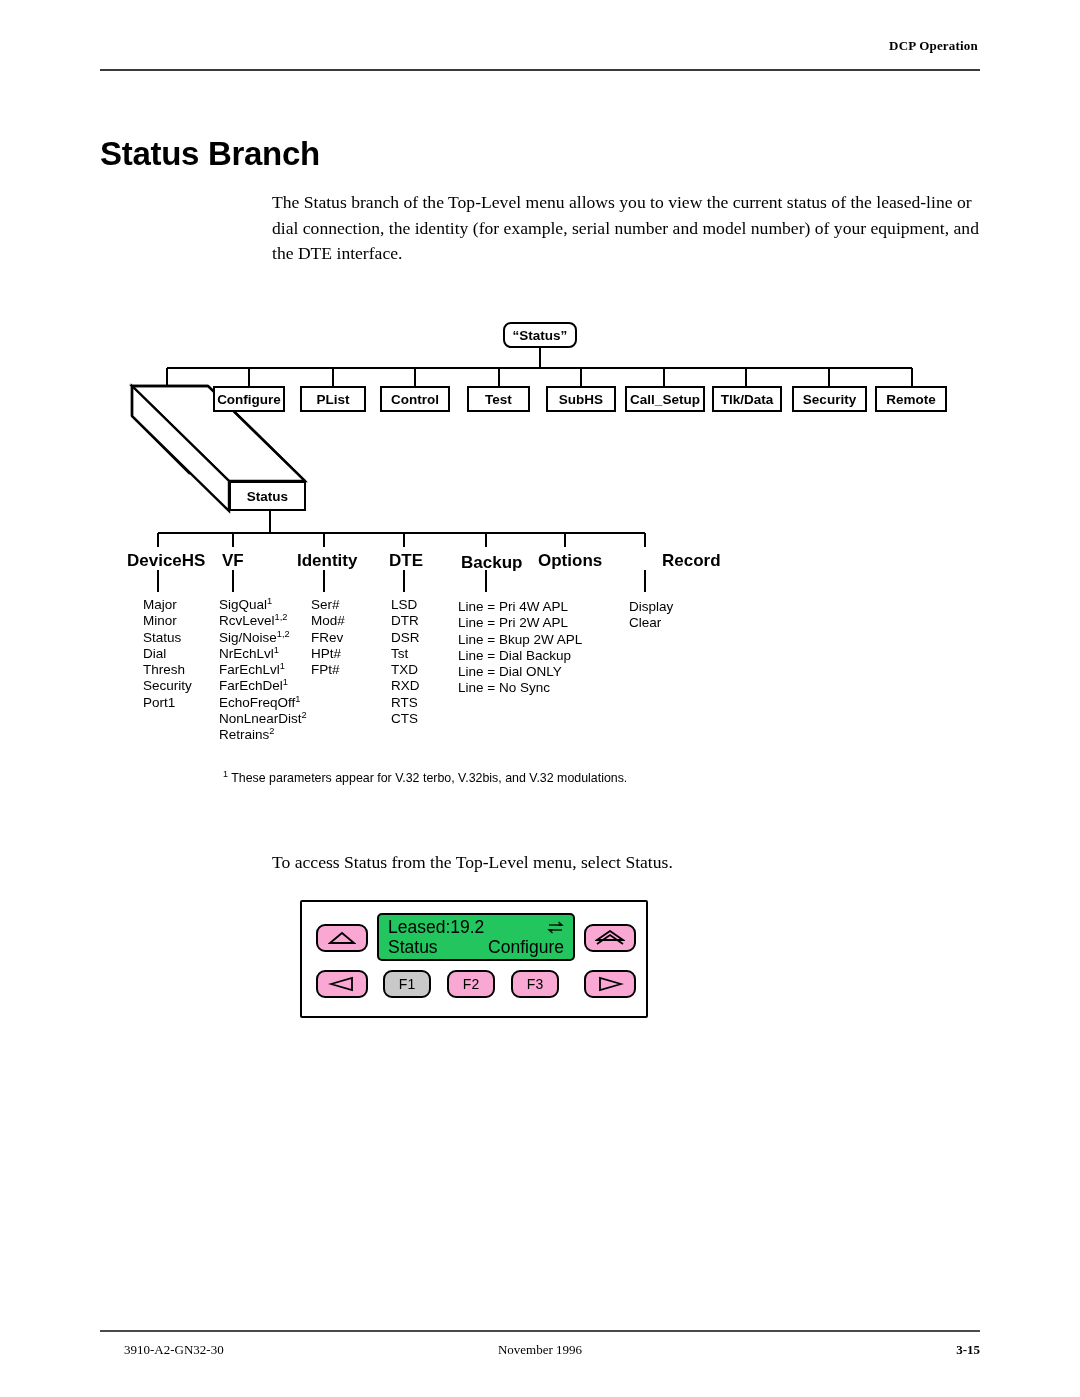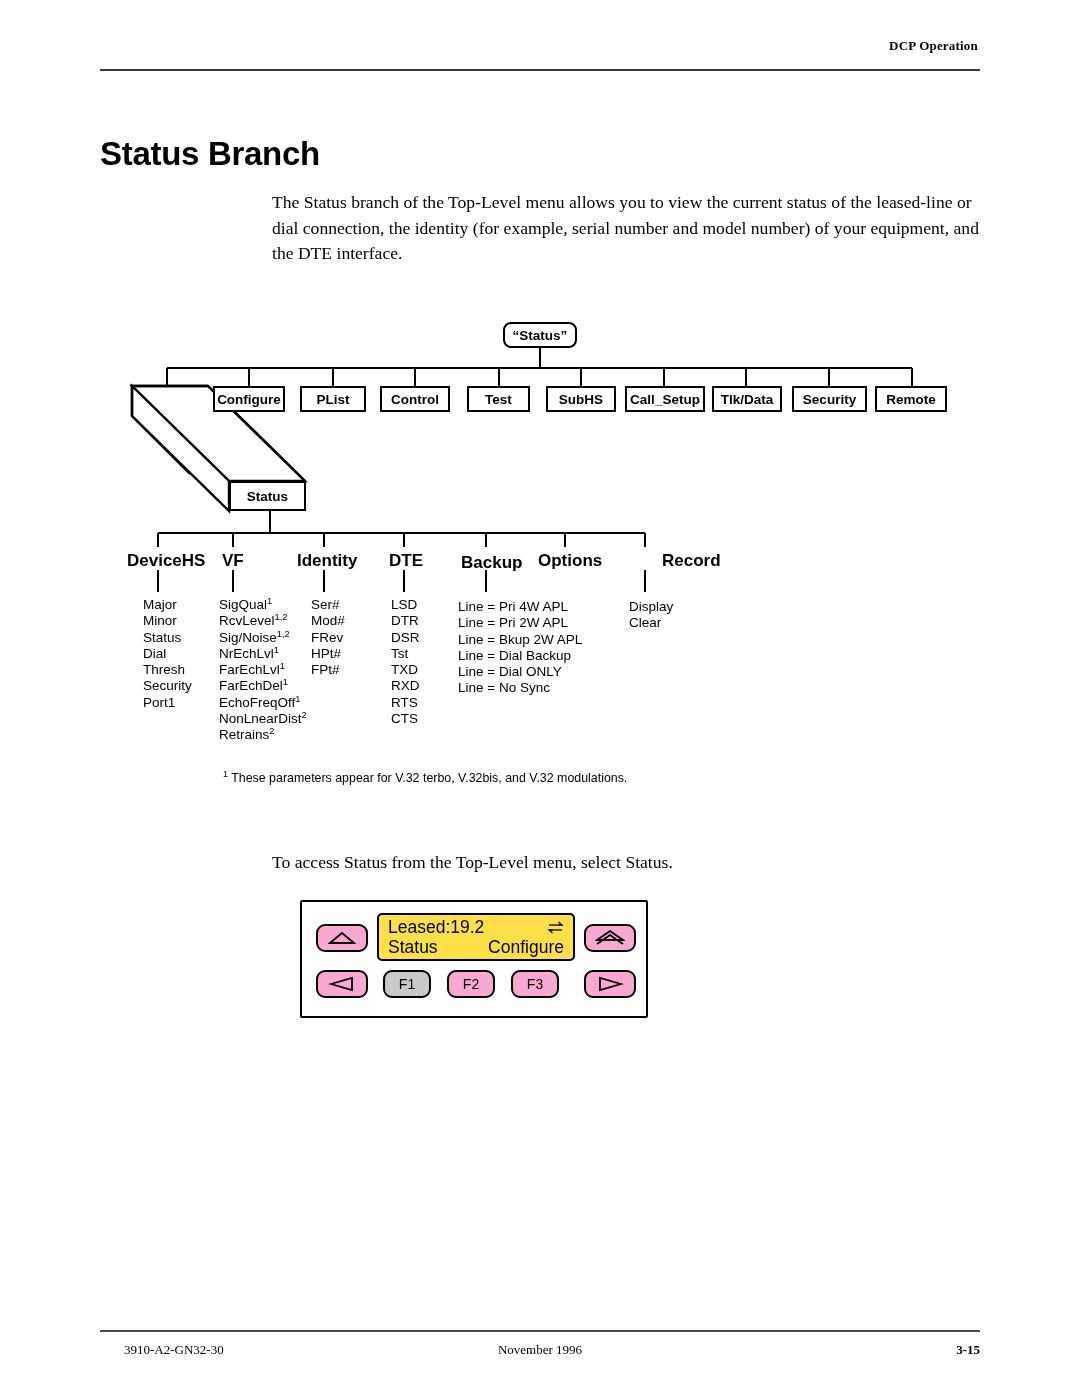--- a/index.html
+++ b/index.html
@@ -83,21 +83,21 @@
   
   #front-panel {
     position:absolute; left:300px; top:900px;
     width:348px; height:118px;
     border:2.6px solid #000; background:#fff; border-radius:2px;
     box-sizing:border-box;
   }
   #lcd-display {
     position:absolute; left:75px; top:11px; width:198px; height:48px;
     border:2.2px solid #000; border-radius:5px; box-sizing:border-box;
-    background:#fde047;
+    background:#22c55e;
     font-family:"Liberation Sans", sans-serif;
     font-size:17.5px;
   }
   #lcd-line1 { position:absolute; left:9px; top:2px; }
   #lcd-icon  { position:absolute; right:9px; top:4px; width:17px; height:15px; }
   #lcd-sel   { position:absolute; left:9px; top:22px; }
   #lcd-alt   { position:absolute; right:9px; top:22px; }
 
   .panel-btn {
     position:absolute;

